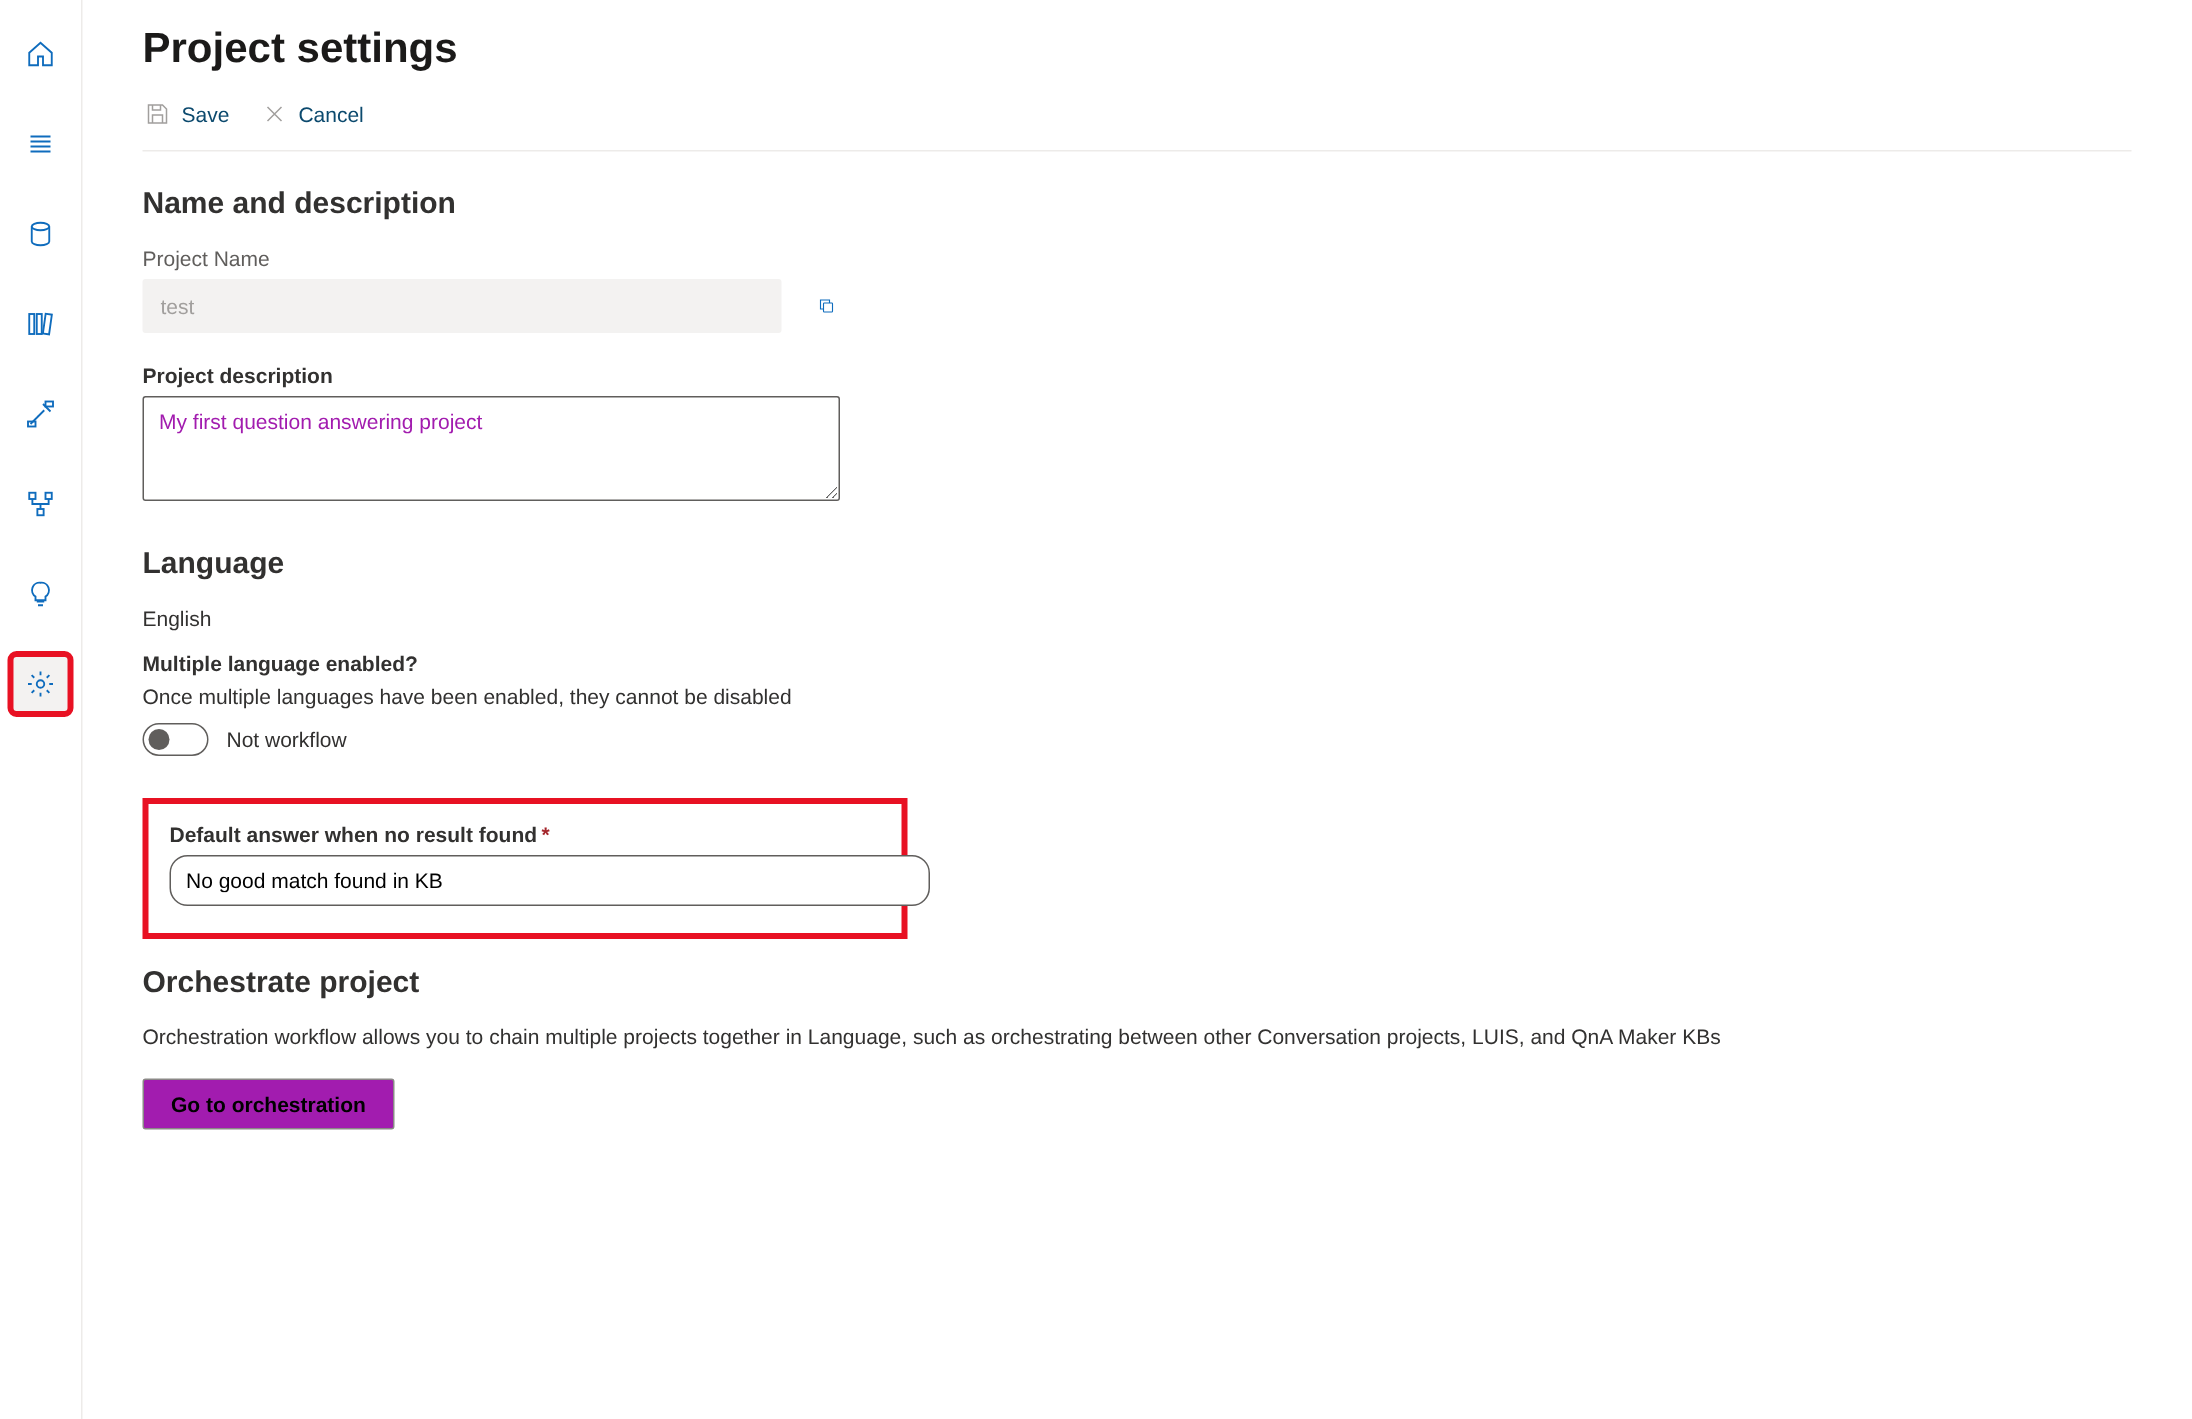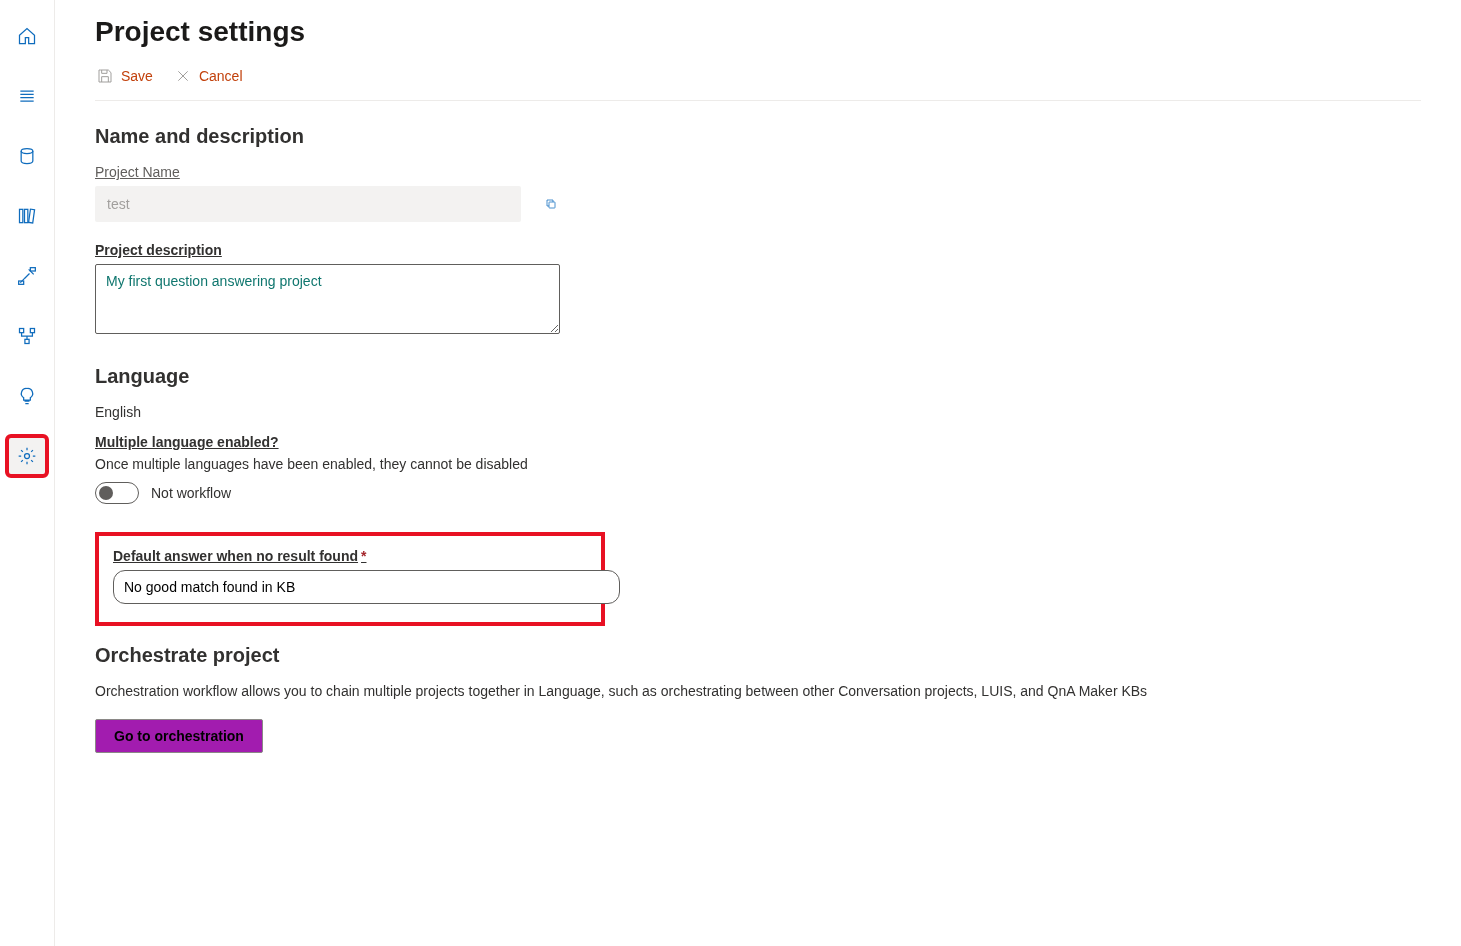--- a/index.html
+++ b/index.html
@@ -45,38 +45,37 @@
   }
   .toolbar {
     display:flex; gap:18px; align-items:center;
     padding-bottom:12px;
     border-bottom:1px solid #edebe9;
     margin-bottom:24px;
   }
   .toolbar-btn {
     display:flex; align-items:center; gap:8px;
     background:none; border:none;
-    color:#c2410c;
+    color:#0c4a6e;
     font-size:14px;
     cursor:pointer;
     padding:4px 2px;
   }
   .toolbar-btn svg { width:16px; height:16px; stroke:#a19f9d; fill:none; stroke-width:1.5; }
 
   .section-heading {
     font-size:20px;
     font-weight:600;
     margin-bottom:16px;
   }
   .field-label {
     font-size:14px;
     font-weight:400;
     margin-bottom:6px;
     display:block;
-    text-decoration:underline;
   }
   .field-label.muted { color:#605e5c; }
   .field-label.bold { font-weight:600; color:#323130; }
   .req { color:#a4262c; margin-left:3px; }
 
   .row-inline { display:flex; align-items:center; gap:18px; }
   .readonly-input {
     width:426px; height:36px;
     background:#f3f2f1;
     border:none;
@@ -92,21 +91,21 @@
   }
   .copy-btn svg { width:18px; height:18px; stroke:#0f6cbd; fill:none; stroke-width:1.5; }
 
   .textarea {
     width:465px; height:70px;
     border:1px solid #605e5c;
     border-radius:2px;
     padding:8px 10px;
     font-family:inherit; font-size:14px;
     resize:both;
-    color:#0f766e;
+    color:#a21caf;
   }
   .text-input {
     width:507px; height:34px;
     border:1px solid #605e5c;
     border-radius:12px;
     padding:0 10px;
     font-family:inherit; font-size:14px;
   }
 
   .spacer { height:28px; }

